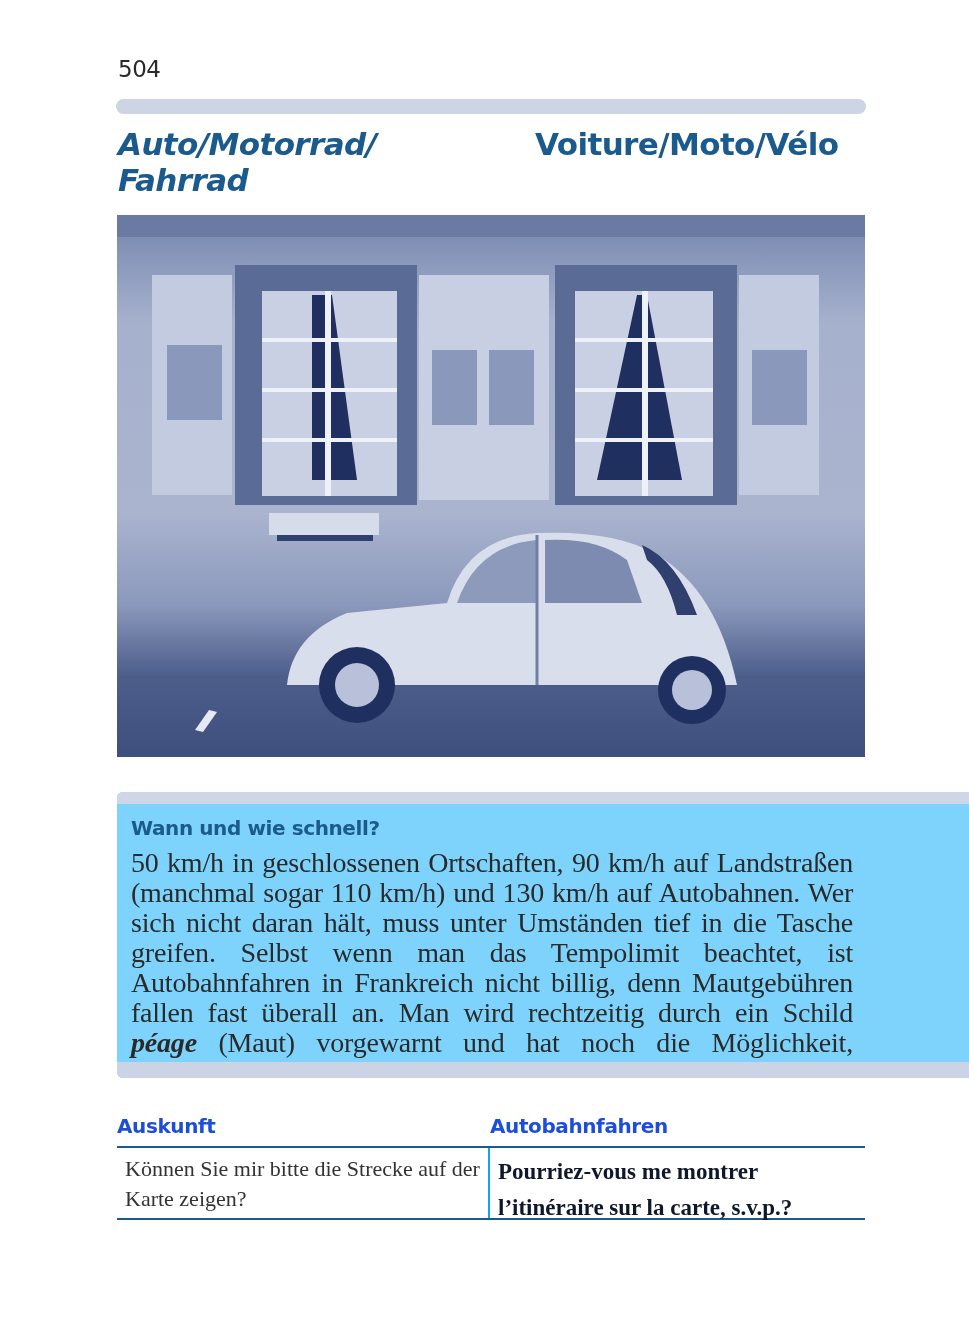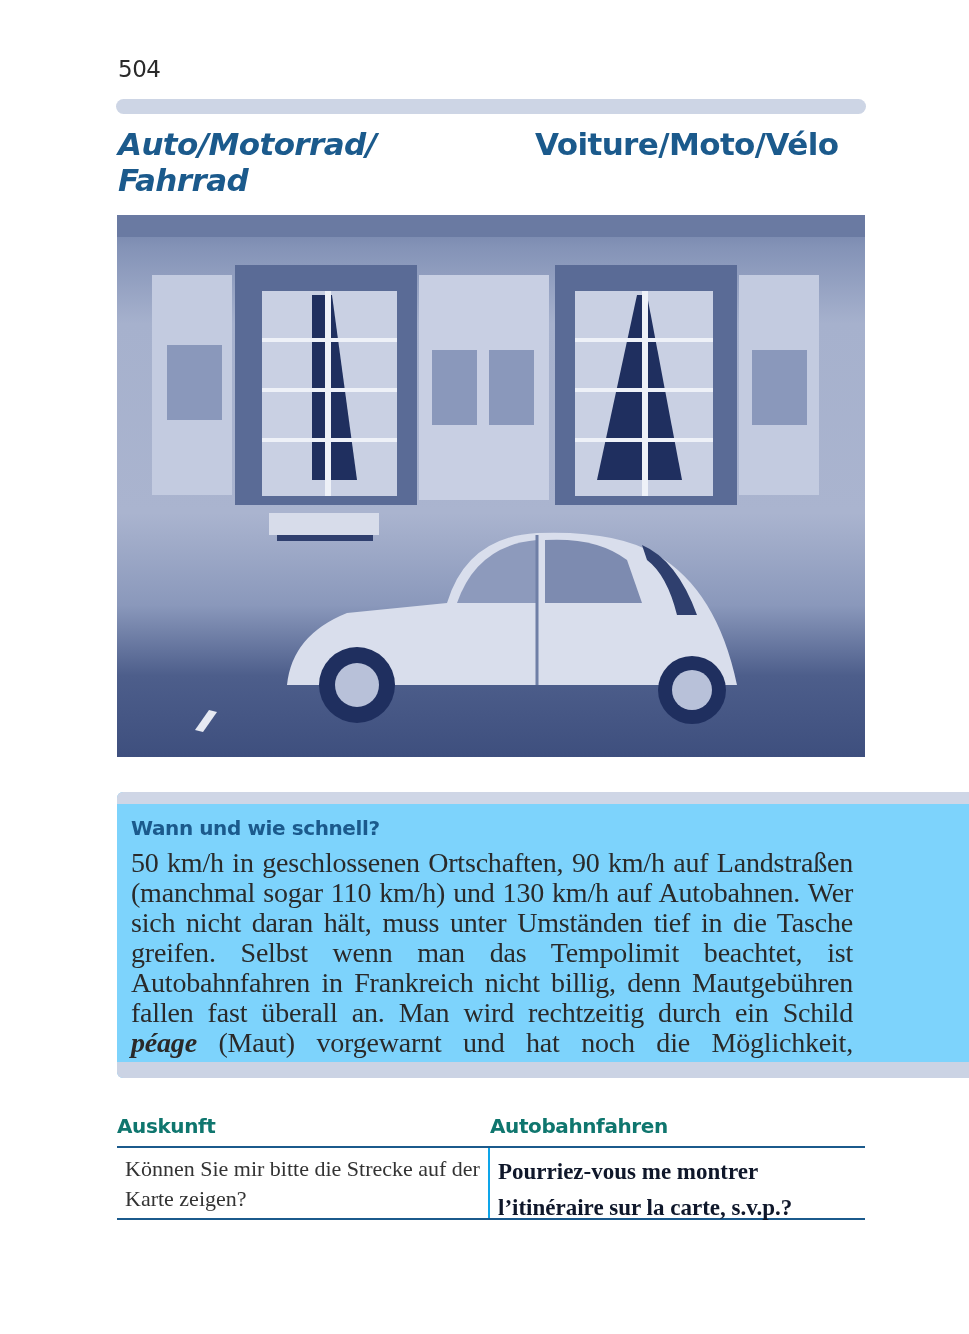--- a/index.html
+++ b/index.html
@@ -50,21 +50,21 @@
     color: #2a2a2a; text-align: justify; letter-spacing: -0.2px;
   }
   .info-body em { font-style: italic; font-weight: bold; }
 
   .phrase-table {
     position: absolute; left: 117px; top: 1110px; width: 748px;
   }
   .phrase-header { display: flex; height: 38px; border-bottom: 2px solid #1b5a8c; }
   .phrase-header div {
     font-family: "DejaVu Sans", sans-serif; font-weight: bold; font-size: 20px;
-    color: #0f766e; letter-spacing: -0.4px; padding-top: 4px;
+    color: #1d4ed8; letter-spacing: -0.4px; padding-top: 4px;
   }
   .col-de { width: 373px; }
   .col-fr { flex: 1; }
   .phrase-row { display: flex; border-bottom: 2px solid #1b5a8c; height: 72px; }
   .phrase-row .col-de {
     padding: 6px 8px; font-family: "Liberation Serif", serif; font-size: 22px; line-height: 30px;
     color: #333; border-right: 2px solid #0ea5e9;
   }
   .phrase-row .col-fr {
     padding: 6px 8px; font-family: "Liberation Serif", serif; font-weight: bold; font-size: 23px;

